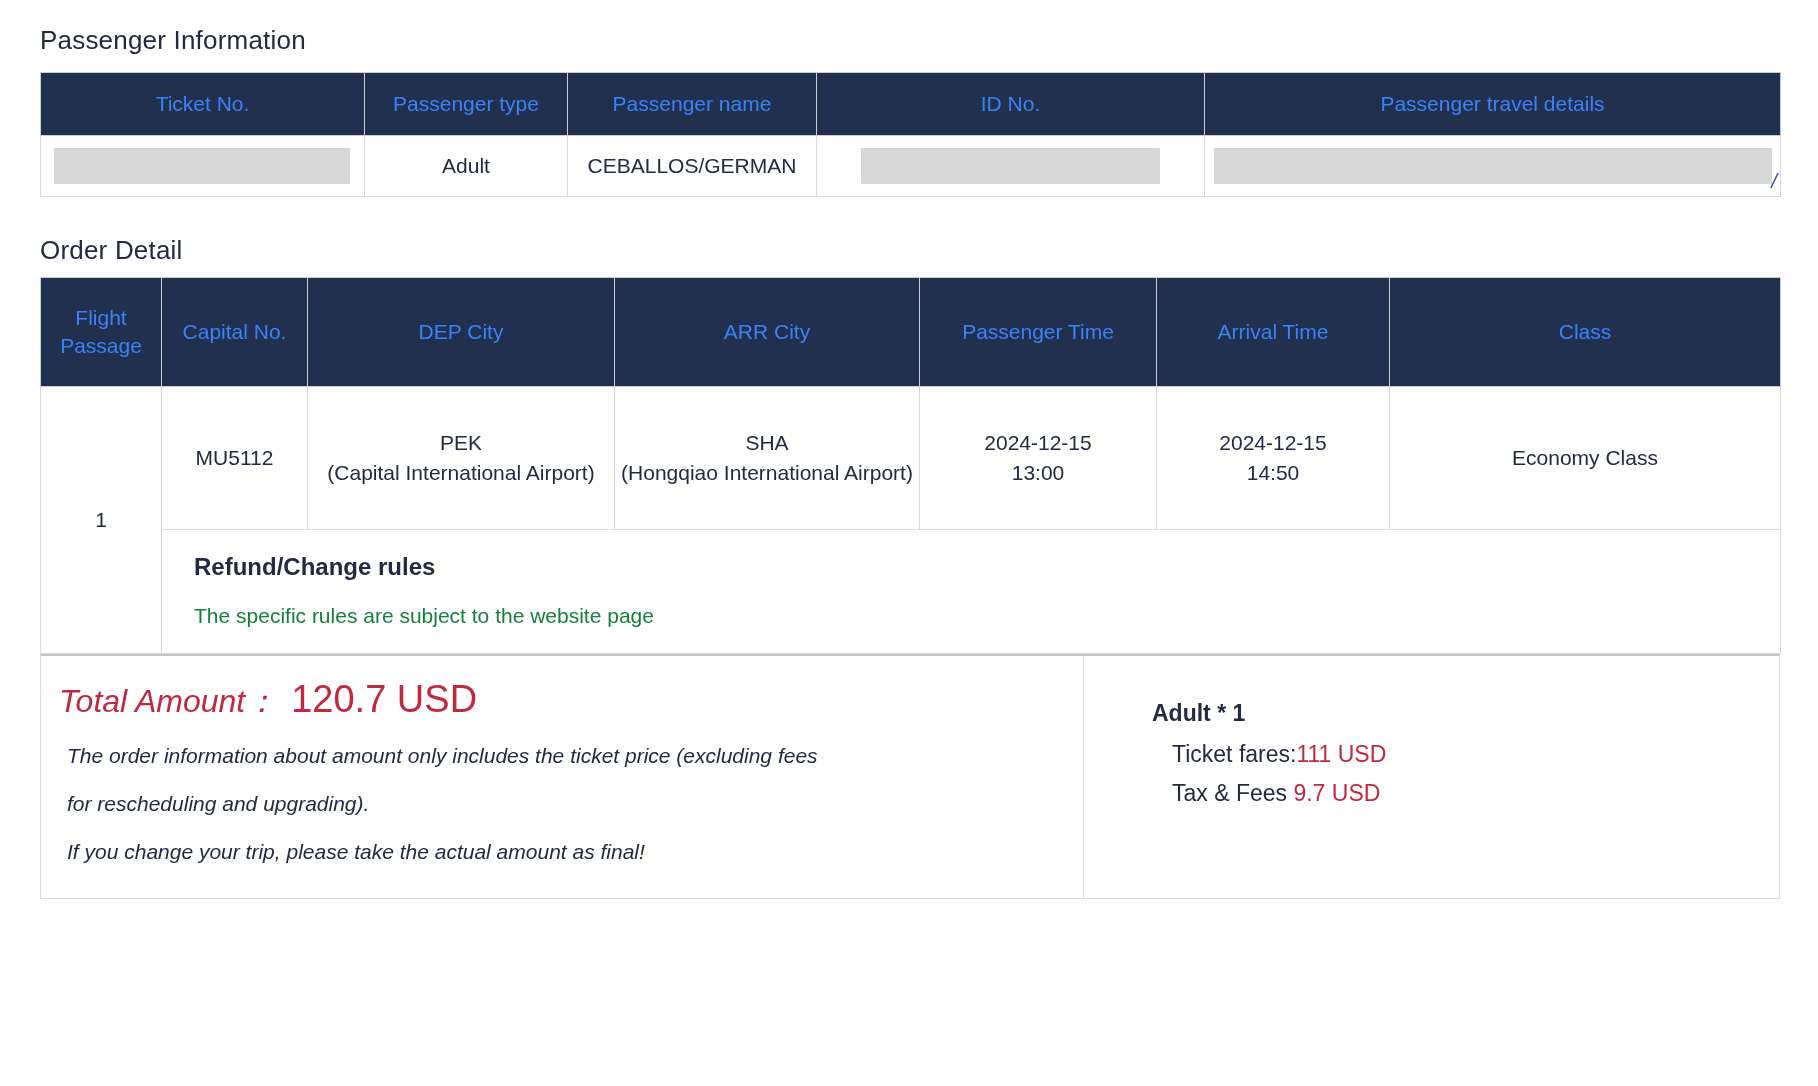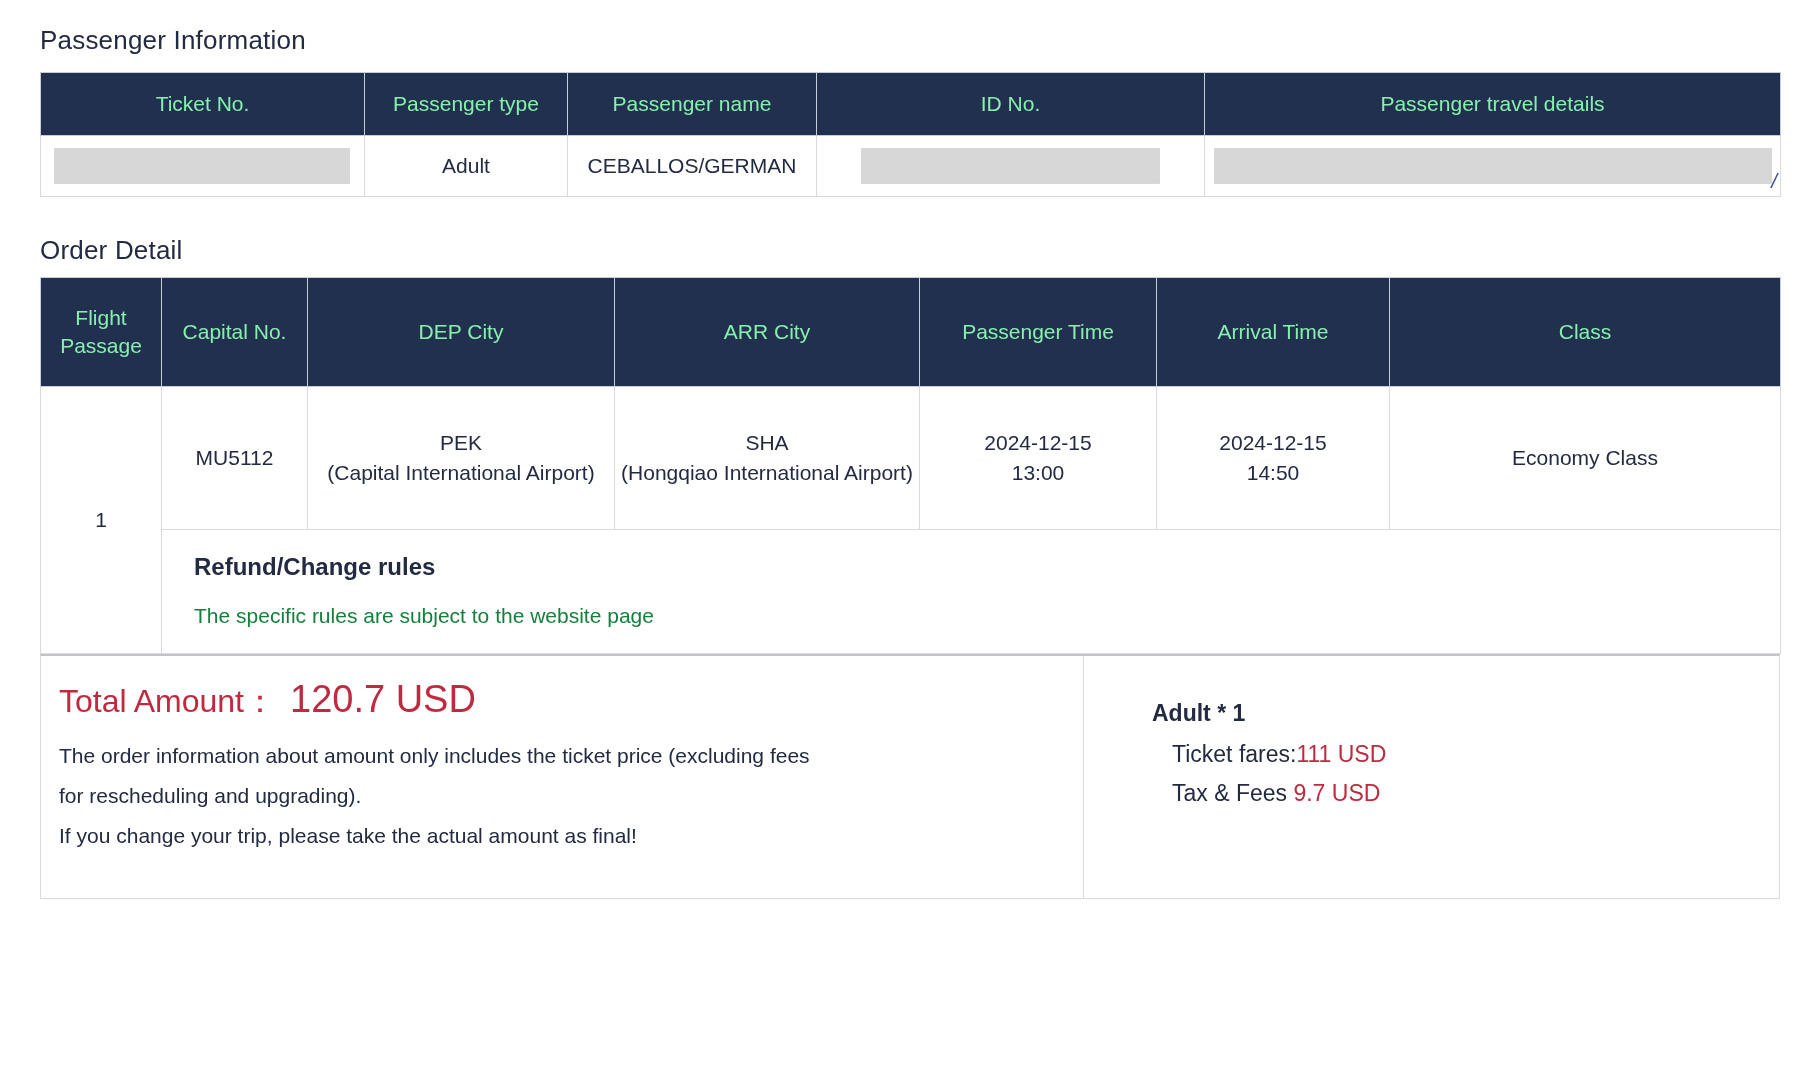--- a/index.html
+++ b/index.html
@@ -36,21 +36,21 @@
 
   
   table.grid {
     border-collapse: collapse;
     width: 1740px;
     table-layout: fixed;
     background: #fff;
   }
   table.grid th {
     background: #22304f;
-    color: #86efac;
+    color: #3b82f6;
     font-weight: 400;
     font-size: 21px;
     text-align: center;
     border: 1px solid #c9ccd4;
     padding: 0;
     line-height: 1.35;
   }
   table.grid td {
     border: 1px solid #d8dade;
     text-align: center;
@@ -136,34 +136,35 @@
   }
   .total-line {
     display: flex;
     align-items: baseline;
     color: #c0293f;
     white-space: nowrap;
   }
   .total-label {
     font-size: 32px;
     font-weight: 400;
+    font-style: italic;
   }
   .total-value {
     font-size: 38px;
     font-weight: 400;
     margin-left: 14px;
   }
   .note {
     font-size: 21px;
     color: #232b42;
     line-height: 1.9;
     max-width: 1000px;
     margin-top: 12px;
   }
-  .note p { margin: 0; }
+  .note p { margin: 8px; font-style: italic; }
 
   .pax-heading {
     font-size: 23px;
     font-weight: bold;
     color: #232b42;
     margin-bottom: 8px;
   }
   .fare-row {
     font-size: 23px;
     color: #232b42;

